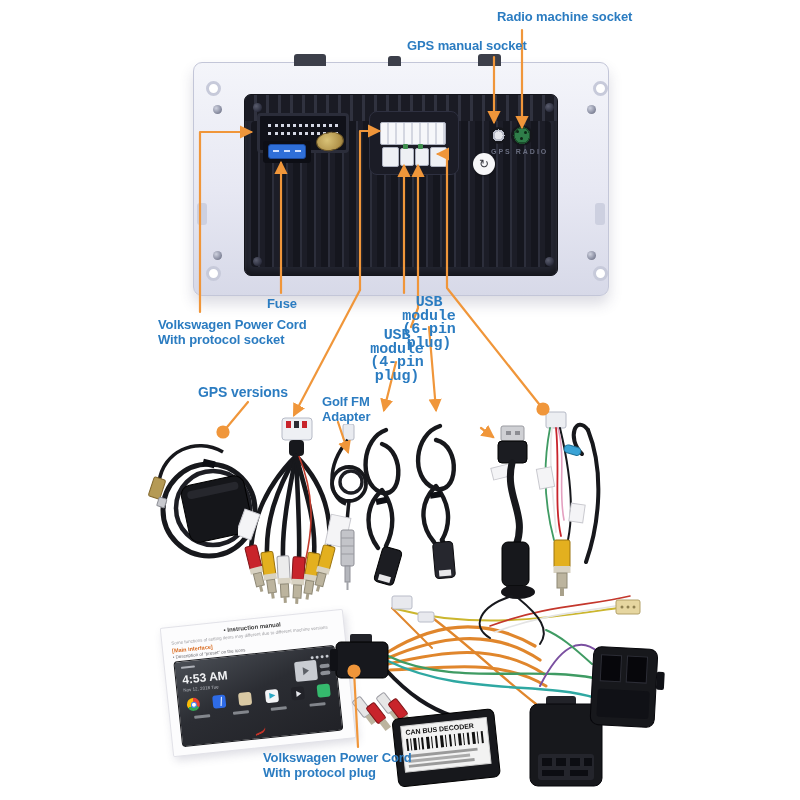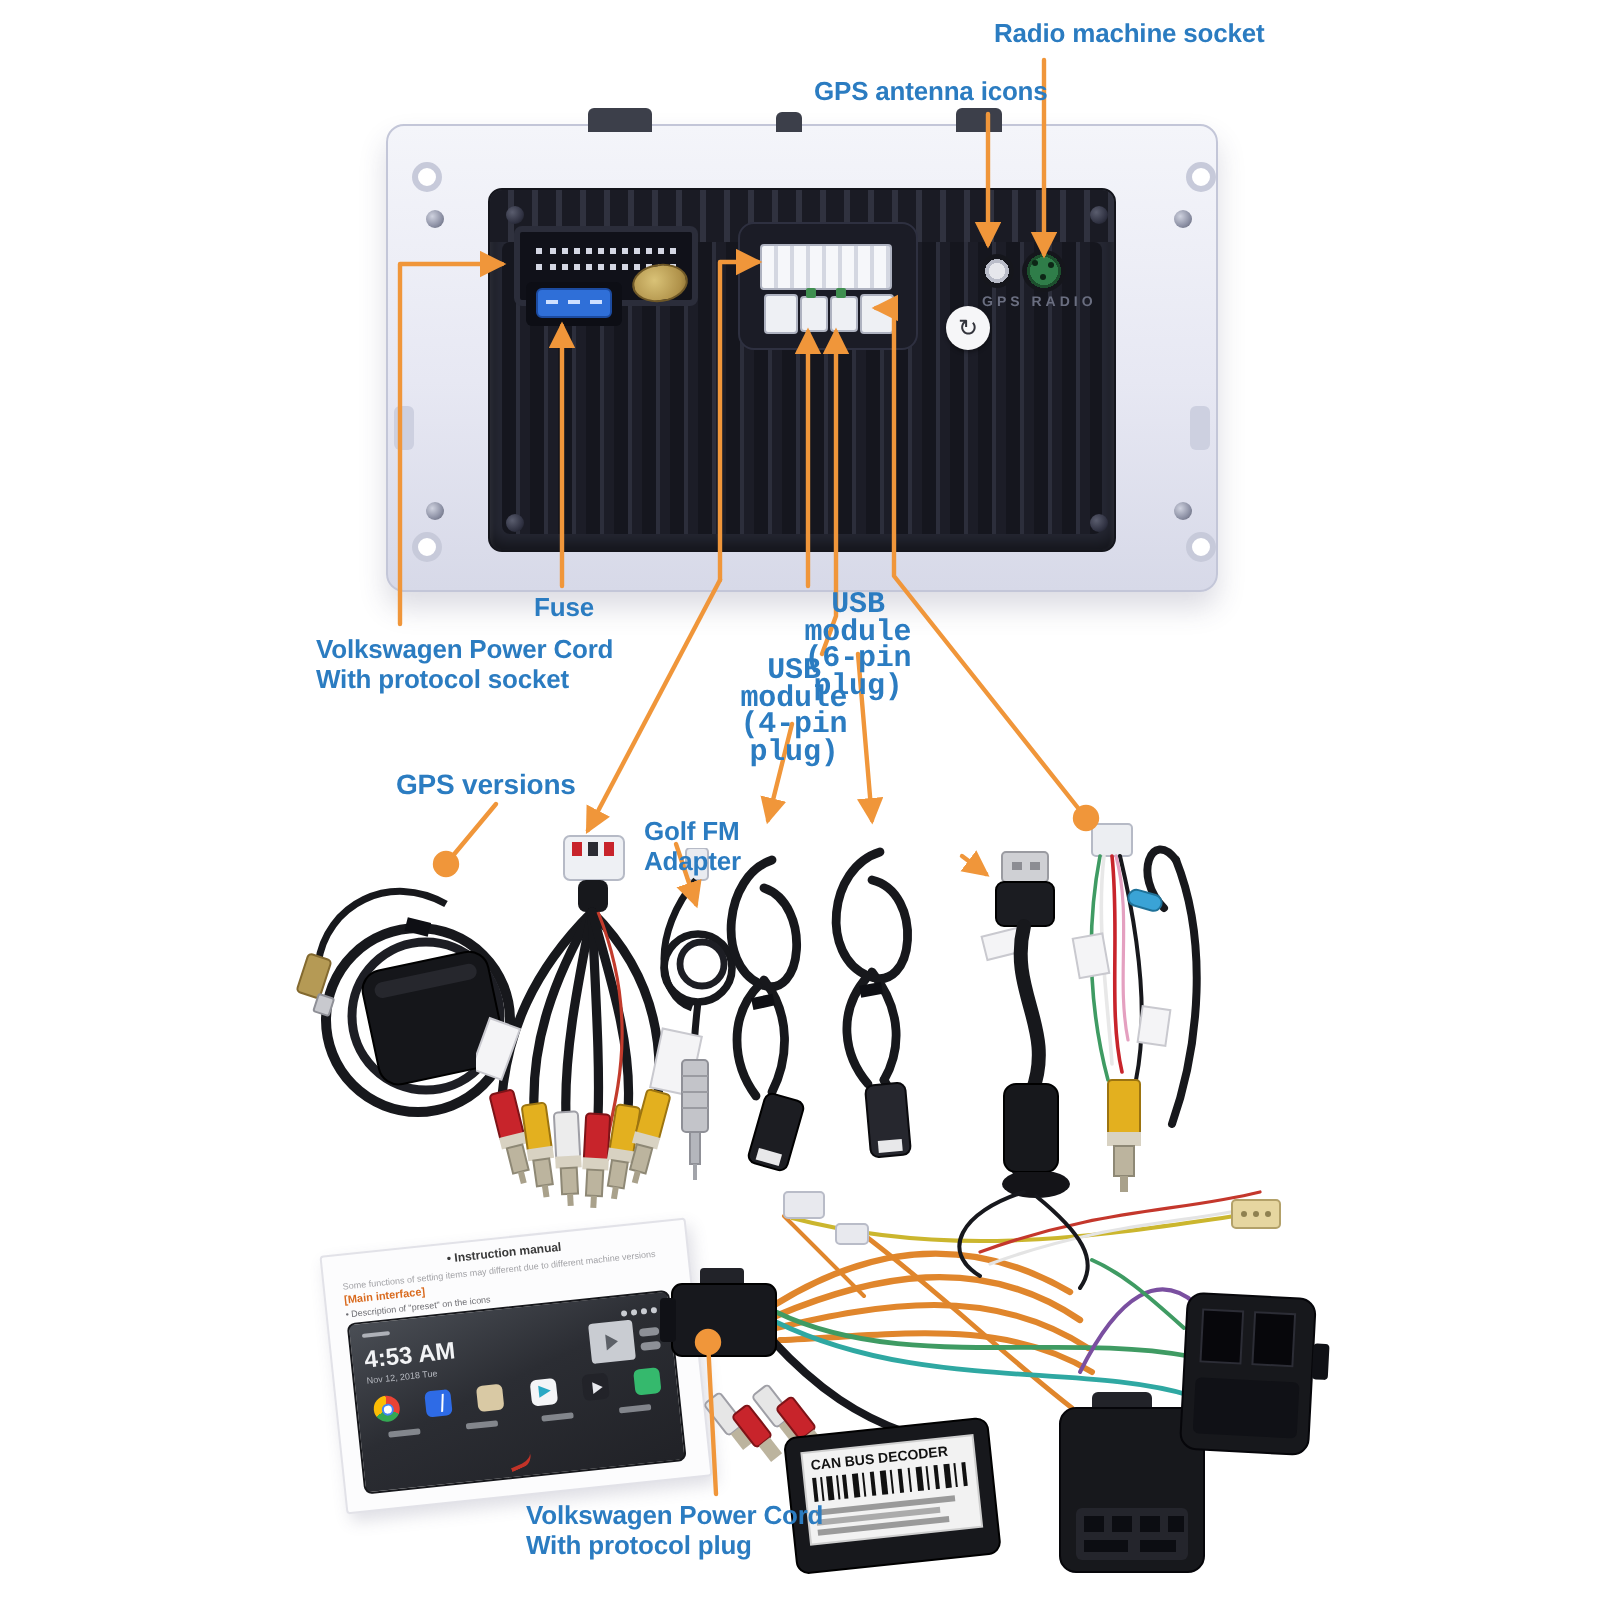--- a/index.html
+++ b/index.html
@@ -12,21 +12,21 @@
            line-height:15px;white-space:pre-line;z-index:6;letter-spacing:-.1px;}
   .callout.small{font-size:15px;line-height:13.5px;font-family:Liberation Mono, monospace;}
   .callout.center{text-align:center;}
   #lb-radio{left:497px;top:9px;}
   #lb-gpssock{left:407px;top:38px;}
   #lb-fuse{left:262px;top:296px;width:40px;text-align:center;}
   #lb-pcsock{left:158px;top:317px;}
   #lb-usb6{left:396px;top:296px;width:66px;}
   #lb-usb4{left:364px;top:329px;width:66px;}
   #lb-gpsant{left:198px;top:385px;font-size:14px;}
-  #lb-golf{left:322px;top:408px;}
+  #lb-golf{left:322px;top:394px;}
   #lb-vwusb{left:452px;top:362px;}
   #lb-pcplug{left:263px;top:750px;}
 
   
   #leaders{position:absolute;left:0;top:0;z-index:5;pointer-events:none;}
 
   
   .unit{position:absolute;left:193px;top:62px;width:414px;height:232px;
         background:linear-gradient(180deg,#f4f5fa 0%,#e7e8f3 55%,#d7d9e8 100%);
         border:1px solid #c3c6d8;border-radius:9px;z-index:1;
@@ -201,21 +201,21 @@
       <path d="M396,362 L384,410" marker-end="url(#arr)"></path>
       <path d="M543,409 L447,288 L447,154 L438,154" marker-start="url(#dot)" marker-end="url(#arr)"></path>
       <path d="M248,402 L223,432" marker-end="url(#dot)"></path>
       <path d="M338,422 L348,452" marker-end="url(#arr)"></path>
       <path d="M481,428 L493,437" marker-end="url(#arr)"></path>
       <path d="M358,747 L354,671" marker-end="url(#dot)"></path>
     </g>
   </svg>
 
   <div class="callout" id="lb-radio">Radio machine socket</div>
-  <div class="callout" id="lb-gpssock">GPS antenna icons</div>
+  <div class="callout" id="lb-gpssock">GPS manual socket</div>
   <div class="callout" id="lb-fuse">Fuse</div>
   <div class="callout" id="lb-pcsock">Volkswagen Power Cord
 With protocol socket</div>
   <div class="callout small center" id="lb-usb6">USB module
 (6-pin plug)</div>
   <div class="callout small center" id="lb-usb4">USB module
 (4-pin plug)</div>
   <div class="callout" id="lb-gpsant">GPS versions</div>
   <div class="callout" id="lb-golf">Golf FM
 Adapter</div>

